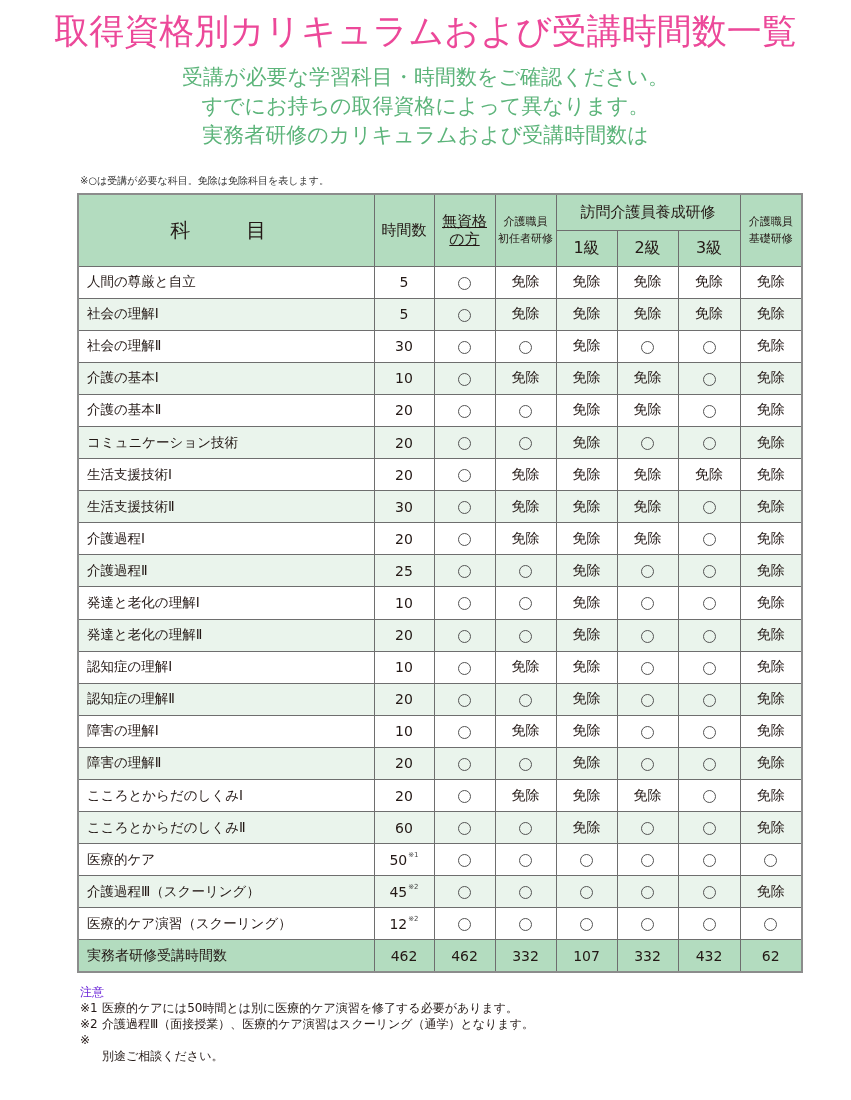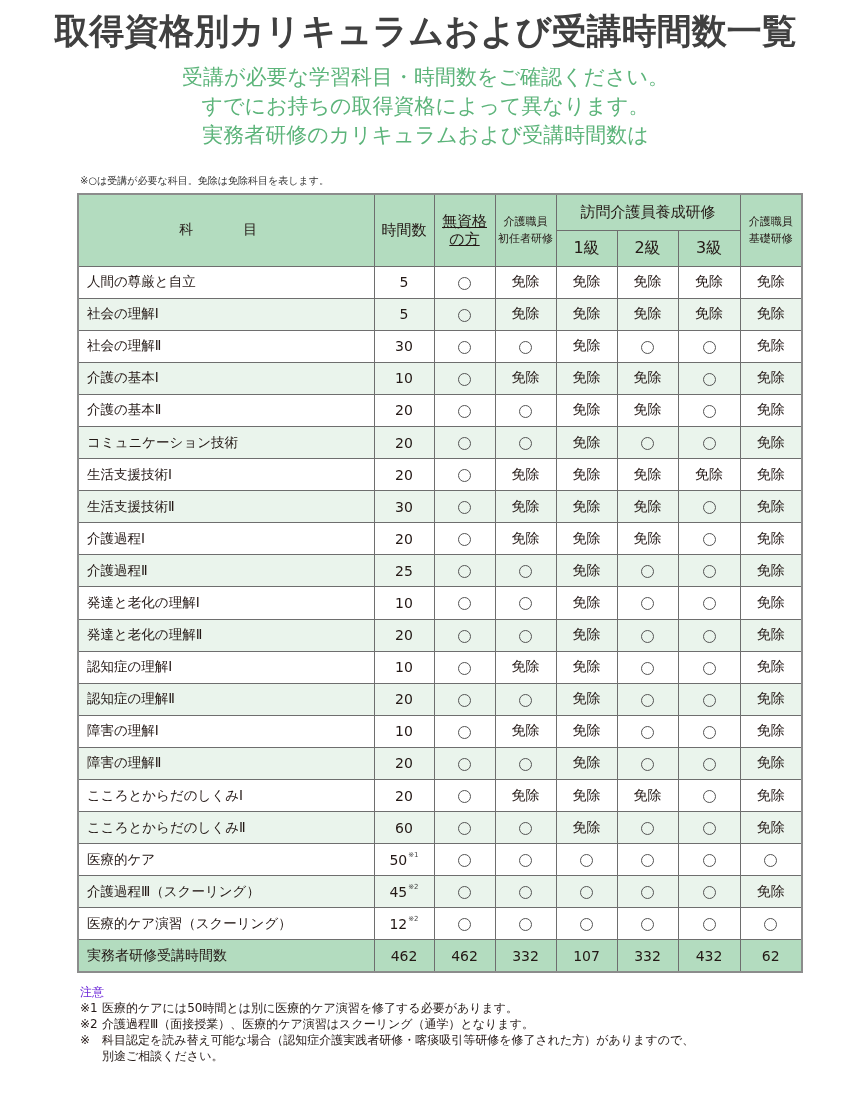--- a/index.html
+++ b/index.html
@@ -1,42 +1,42 @@
 <!DOCTYPE html>
 <html><head>
 <meta charset="utf-8">
 <style>
   * { box-sizing: border-box; margin: 0; padding: 0; }
   html, body { width: 851px; height: 1100px; background: #ffffff; overflow: hidden; }
   body { font-family: "DejaVu Sans", "Liberation Sans", sans-serif; color: #231815; position: relative; }
 
   .title {
     position: absolute; left: 0; top: 8px; width: 851px; text-align: center;
-    font-size: 35px; font-weight: bold; color: #404040; letter-spacing: 0px;
+    font-size: 35px; font-weight: normal; color: #ec4899; letter-spacing: 0px;
   }
   .subtitle {
     position: absolute; left: 0; top: 63px; width: 851px; text-align: center;
     font-size: 21px; line-height: 29px; color: #5cb47a;
   }
   .legend-note {
     position: absolute; left: 80px; top: 174px; font-size: 10px; color: #333;
   }
 
   table.curriculum {
     position: absolute; left: 77px; top: 193px; width: 724px;
     border-collapse: collapse; table-layout: fixed;
     border: 2px solid #8c8c8c;
   }
   table.curriculum td, table.curriculum th {
     border: 1px solid #6e6e6e;
     text-align: center; vertical-align: middle;
     font-weight: normal; color: #231815;
   }
   thead th { background: #b3dcbf; }
-  th.subject-h { font-size: 14px; letter-spacing: 18px; padding-left: 2px; }
+  th.subject-h { font-size: 20px; letter-spacing: 18px; padding-left: 2px; }
   th.hours-h { font-size: 15px; margin-top: 8px; }
   th.mushikaku-h { font-size: 15px; line-height: 18px; text-decoration: underline; }
   th.small-h { font-size: 11px; line-height: 17px; }
   th.group-h { font-size: 15px; height: 36px; }
   th.level-h { font-size: 16px; height: 36px; }
   tbody tr { height: 32.1px; }
   tbody td { font-size: 14px; }
   tbody td.subject { text-align: left; padding-left: 8px; font-size: 13.5px; margin-left: 36px; }
   tbody tr.alt td { background: #eaf4ec; }
   tbody tr.total td { background: #b3dcbf; font-size: 14px; }
@@ -336,20 +336,19 @@
       </div>
       <div class="row">
         <span class="mark">※2</span>
         <span>介護過程Ⅲ（面接授業）、医療的ケア演習はスクーリング（通学）となります。</span>
       </div>
       <div class="row">
         <span class="mark"></span>
       </div>
       <div class="row">
         <span class="mark">※</span>
-        <span>科目認定を読み替え可能な場合（認知症介護実践者研修・喀痰吸引等研修を修了された方）がありますので、</span>
       </div>
       <div class="row">
         <span class="mark"></span>
         <span>別途ご相談ください。</span>
       </div>
     </div>
 </div>
 
 </body></html>

